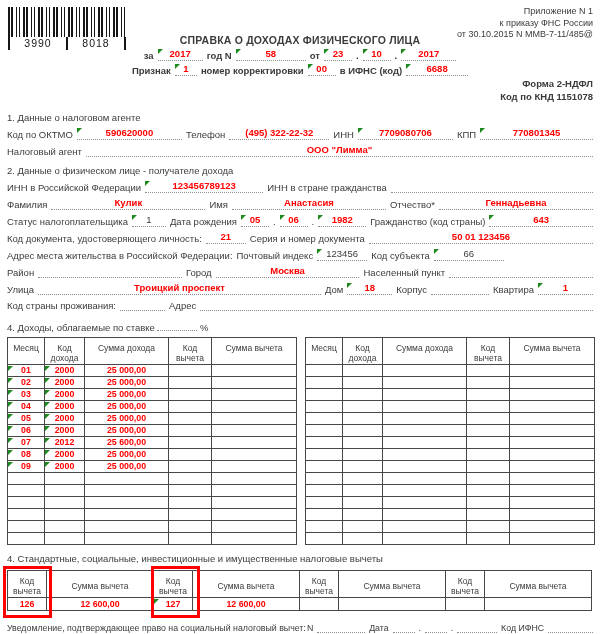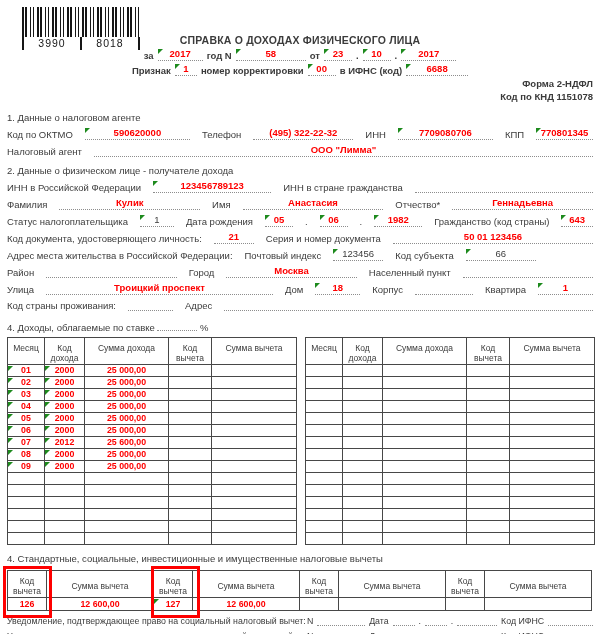--- a/index.html
+++ b/index.html
@@ -2,32 +2,32 @@
 <html><head>
 <meta charset="utf-8">
 <style>
   *{margin:0;padding:0;box-sizing:border-box;}
   html,body{background:#fff;}
   body{width:600px;height:634px;font-family:"Liberation Sans",sans-serif;color:#3b3b3b;}
   .page{width:600px;height:634px;padding:6px 7px 0 7px;overflow:hidden;position:relative;background:#fff;}
 
   
   .top{position:relative;height:70px;}
-  .barcode{position:absolute;left:15px;top:1px;width:118px;}
+  .barcode{position:absolute;left:1px;top:1px;width:118px;}
   .bars{height:30px;background:repeating-linear-gradient(90deg,#161616 0 2px,#fff 2px 3px,#161616 3px 5px,#fff 5px 8px,#161616 8px 9px,#fff 9px 11px,#161616 11px 12px,#fff 12px 15px);}
   .bline{display:flex;height:13px;font-size:10.5px;line-height:13px;color:#161616;}
   .gbar{width:2px;background:#161616;}
   .bdig{flex:1;text-align:center;letter-spacing:1px;}
   .appendix{position:absolute;right:0;top:0;text-align:right;font-size:9px;line-height:1.3;}
   .titlewrap{position:absolute;left:50%;transform:translateX(-50%);top:28px;width:440px;text-align:center;}
   .doctitle{font-size:10.5px;font-weight:bold;letter-spacing:.2px;}
 
   
   .tline{display:flex;justify-content:center;align-items:flex-end;column-gap:4px;font-size:9.5px;font-weight:bold;margin-top:2px;white-space:nowrap;}
-  .line{display:flex;align-items:flex-end;column-gap:12px;font-size:9.5px;margin-top:4px;white-space:nowrap;}
+  .line{display:flex;align-items:flex-end;column-gap:4px;font-size:9.5px;margin-top:4px;white-space:nowrap;}
   .formname{text-align:right;font-size:9.5px;font-weight:bold;line-height:1.4;margin-top:1px;}
   .sec-h{font-weight:normal;font-size:9.5px;margin-top:8px;}
   .fld{border-bottom:1px dotted #8d8d8d;text-align:center;position:relative;min-height:12px;line-height:12px;}
   .red{color:#fe0000;font-weight:bold;}
   .dark{color:#3b3b3b;font-weight:normal;}
   .tri{position:absolute;left:0;top:1px;width:0;height:0;border-top:5px solid #1d8a1d;border-right:5px solid transparent;}
   .f1{flex:1}.f2{flex:2}
   .w22{width:22px}.w28{width:28px}.w34{width:34px}.w40{width:40px}.w45{width:45px}
   .w48{width:48px}.w50{width:50px}.w55{width:55px}.w58{width:58px}.w62{width:62px}.w70{width:70px}
   .w95{width:95px}.w100{width:100px}.w105{width:105px}.w118{width:118px}
@@ -43,38 +43,43 @@
   
   .dedwrap{position:relative;width:584px;margin-top:6px;}
   .ded{width:584px;}
   .ded th{height:26px;vertical-align:middle;}
   .ded td{height:13px;}
   .hlbox{position:absolute;border:3px solid #fe0000;pointer-events:none;}
   .hlbox1{left:-4px;top:-4px;width:49px;height:52px;}
   .hlbox2{left:144px;top:-4px;width:49px;height:52px;}
 
   
-  .notice{display:flex;align-items:flex-end;column-gap:4px;font-size:8.8px;margin-top:3px;white-space:nowrap;}
+  .notice{display:flex;align-items:flex-end;column-gap:4px;font-size:8.8px;margin-top:10px;white-space:nowrap;}
   .notice-lbl{width:296px;flex:none;}
 </style>
 </head>
 <body>
 
 <div class="page">
 
   <div class="top">
     <div class="barcode">
       <div class="bars"></div>
       <div class="bline">
         <span class="gbar"></span>
         <span class="bdig">3990</span>
         <span class="gbar"></span>
         <span class="bdig">8018</span>
         <span class="gbar"></span>
       </div>
+    </div>
+    <div class="appendix">
+      <div>Приложение N 1</div>
+      <div>к приказу ФНС России</div>
+      <div>от 30.10.2015 N ММВ-7-11/485@</div>
     </div>
     <div class="titlewrap">
       <div class="doctitle">СПРАВКА О ДОХОДАХ ФИЗИЧЕСКОГО ЛИЦА</div>
       <div class="tline">
         <span>за</span>
         <span class="fld w45"><i class="tri"></i><span class="red">2017</span></span>
         <span>год N</span>
         <span class="fld w70"><i class="tri"></i><span class="red">58</span></span>
         <span>от</span>
         <span class="fld w28"><i class="tri"></i><span class="red">23</span></span>

